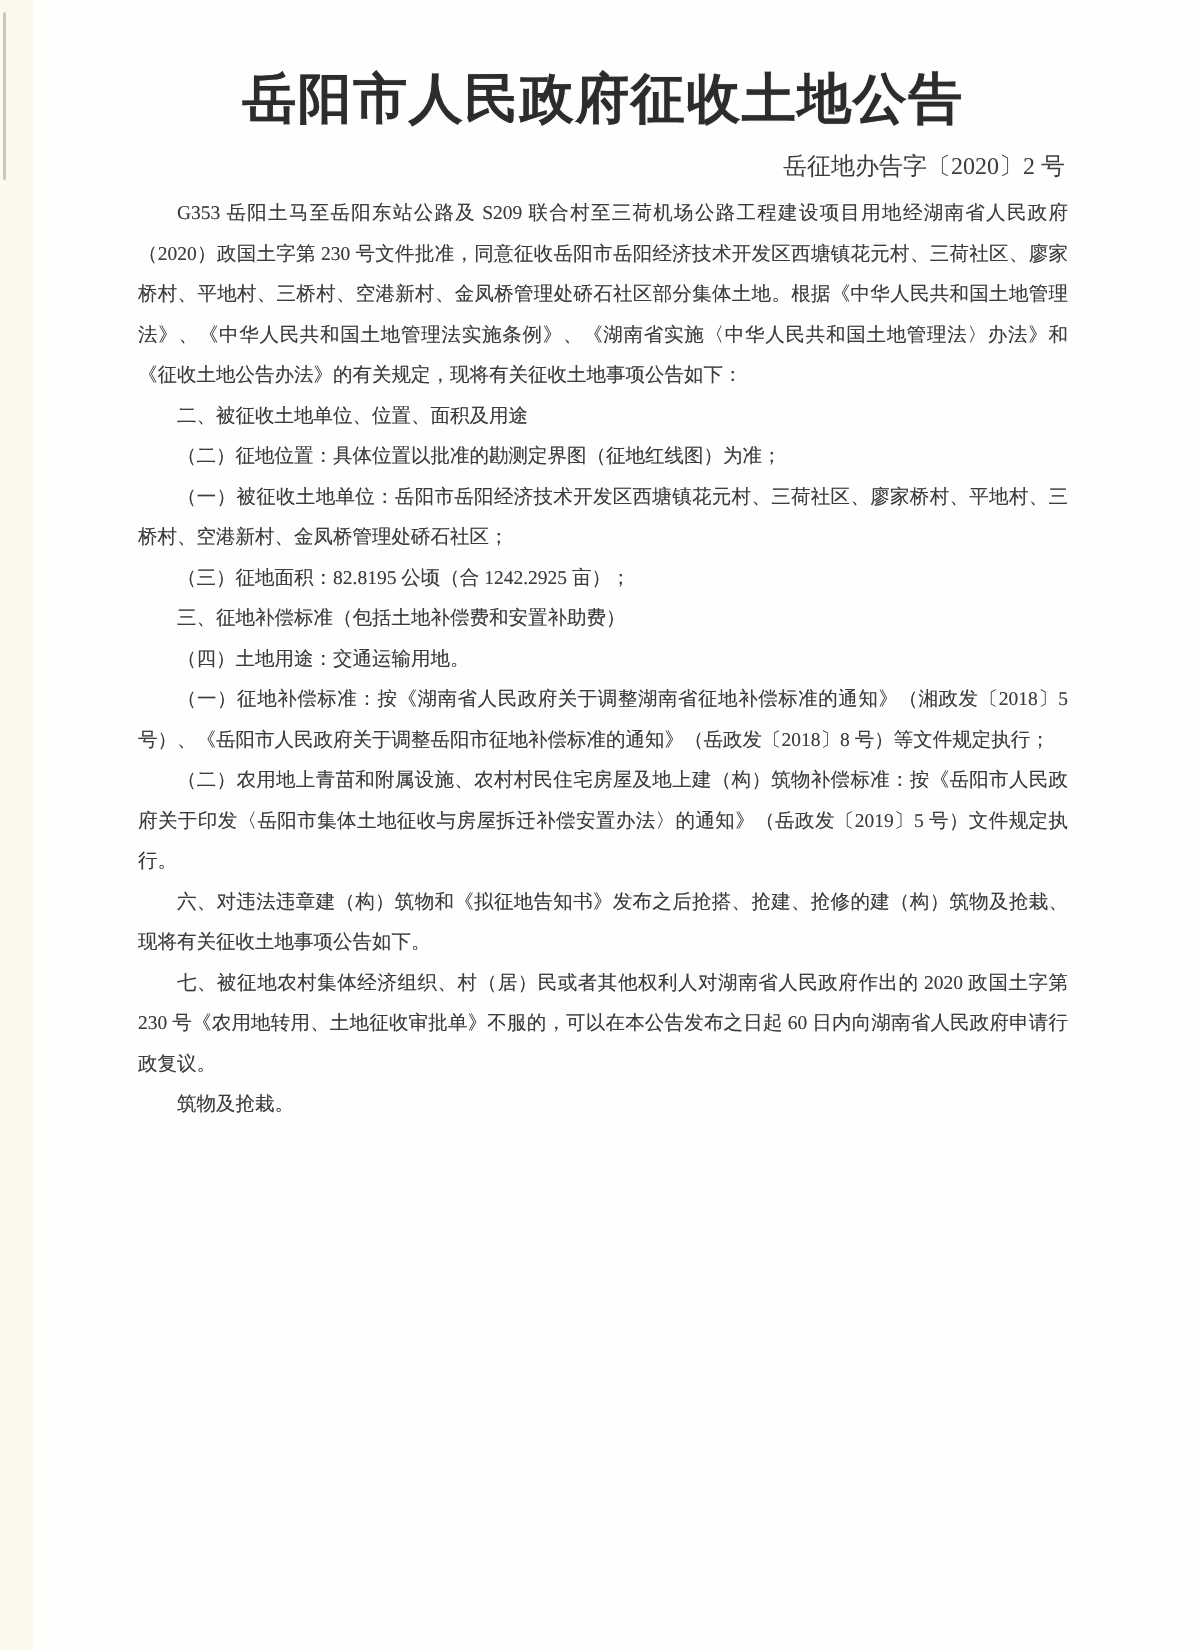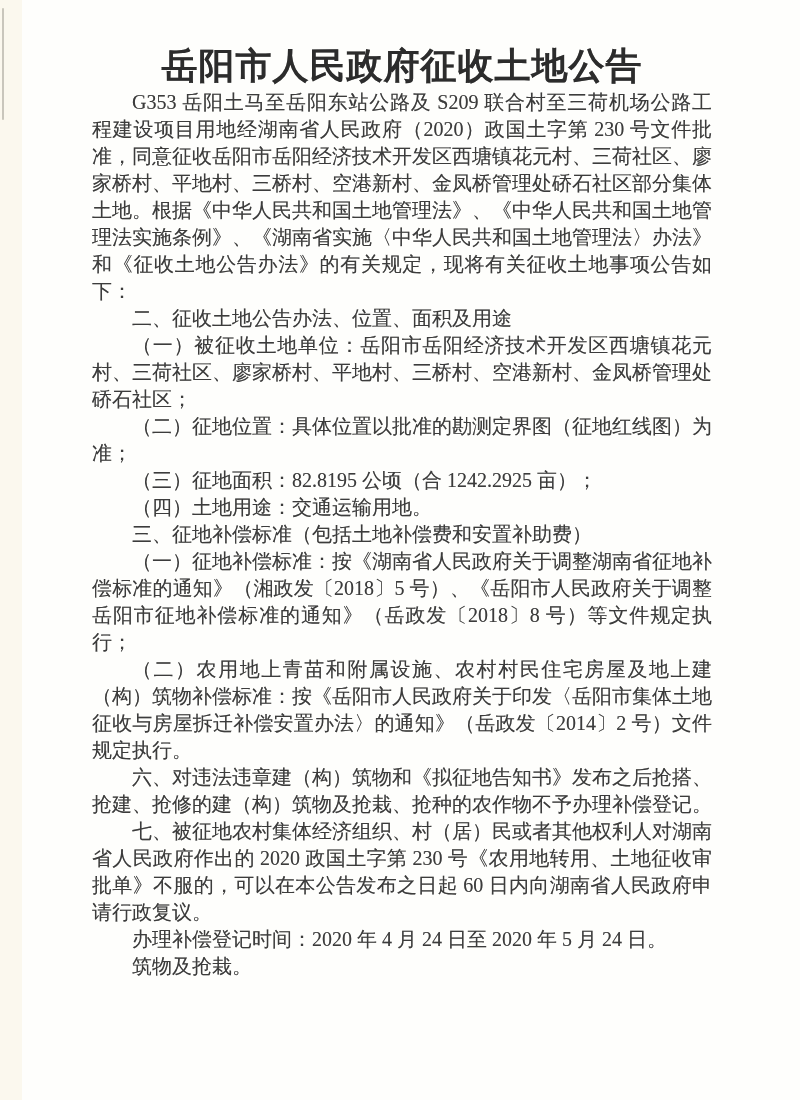--- a/index.html
+++ b/index.html
@@ -48,50 +48,50 @@
     text-shadow: 0 0 0.5px rgba(44,44,44,.55);
   }
   .doc-number {
     margin: 12px 2px 6px 0;
     font-size: 16px;
     text-align: right;
     color: #3c3c3c;
   }
   .doc-body p {
     margin: 0;
-    font-size: 20px;
+    font-size: 13px;
     line-height: 27px;
     text-align: justify;
     text-indent: 2em;
     color: #3c3c3c;
     text-shadow: 0 0 0.4px rgba(60,60,60,.45);
   }
 </style>
 </head>
 <body>
 
 <div class="page">
   <div class="edge-band"></div>
   <div class="edge-line"></div>
 
   <div class="content">
     <h1 class="doc-title">岳阳市人民政府征收土地公告</h1>
 
+    <div class="doc-number">岳征地办告字〔2020〕2 号</div>
 
     <div class="doc-body">
 
     <p>G353 岳阳土马至岳阳东站公路及 S209 联合村至三荷机场公路工程建设项目用地经湖南省人民政府（2020）政国土字第 230 号文件批准，同意征收岳阳市岳阳经济技术开发区西塘镇花元村、三荷社区、廖家桥村、平地村、三桥村、空港新村、金凤桥管理处硚石社区部分集体土地。根据《中华人民共和国土地管理法》、《中华人民共和国土地管理法实施条例》、《湖南省实施〈中华人民共和国土地管理法〉办法》和《征收土地公告办法》的有关规定，现将有关征收土地事项公告如下：</p>
-        <p>二、征收土地公告办法、位置、面积及用途</p>
+        <p>二、被征收土地单位、位置、面积及用途</p>
+        <p>（二）征地位置：具体位置以批准的勘测定界图（征地红线图）为准；</p>
         <p>（一）被征收土地单位：岳阳市岳阳经济技术开发区西塘镇花元村、三荷社区、廖家桥村、平地村、三桥村、空港新村、金凤桥管理处硚石社区；</p>
-        <p>（二）征地位置：具体位置以批准的勘测定界图（征地红线图）为准；</p>
         <p>（三）征地面积：82.8195 公顷（合 1242.2925 亩）；</p>
+        <p>三、征地补偿标准（包括土地补偿费和安置补助费）</p>
         <p>（四）土地用途：交通运输用地。</p>
-        <p>三、征地补偿标准（包括土地补偿费和安置补助费）</p>
         <p>（一）征地补偿标准：按《湖南省人民政府关于调整湖南省征地补偿标准的通知》（湘政发〔2018〕5 号）、《岳阳市人民政府关于调整岳阳市征地补偿标准的通知》（岳政发〔2018〕8 号）等文件规定执行；</p>
-        <p>（二）农用地上青苗和附属设施、农村村民住宅房屋及地上建（构）筑物补偿标准：按《岳阳市人民政府关于印发〈岳阳市集体土地征收与房屋拆迁补偿安置办法〉的通知》（岳政发〔2014〕2 号）文件规定执行。</p>
-        <p>六、对违法违章建（构）筑物和《拟征地告知书》发布之后抢搭、抢建、抢修的建（构）筑物及抢栽、抢种的农作物不予办理补偿登记。</p>
+        <p>（二）农用地上青苗和附属设施、农村村民住宅房屋及地上建（构）筑物补偿标准：按《岳阳市人民政府关于印发〈岳阳市集体土地征收与房屋拆迁补偿安置办法〉的通知》（岳政发〔2019〕5 号）文件规定执行。</p>
+        <p>六、对违法违章建（构）筑物和《拟征地告知书》发布之后抢搭、抢建、抢修的建（构）筑物及抢栽、现将有关征收土地事项公告如下。</p>
         <p>七、被征地农村集体经济组织、村（居）民或者其他权利人对湖南省人民政府作出的 2020 政国土字第 230 号《农用地转用、土地征收审批单》不服的，可以在本公告发布之日起 60 日内向湖南省人民政府申请行政复议。</p>
-        <p>办理补偿登记时间：2020 年 4 月 24 日至 2020 年 5 月 24 日。</p>
         <p>筑物及抢栽。</p>
       </div>
 
   </div>
 </div>
 
 </body></html>

